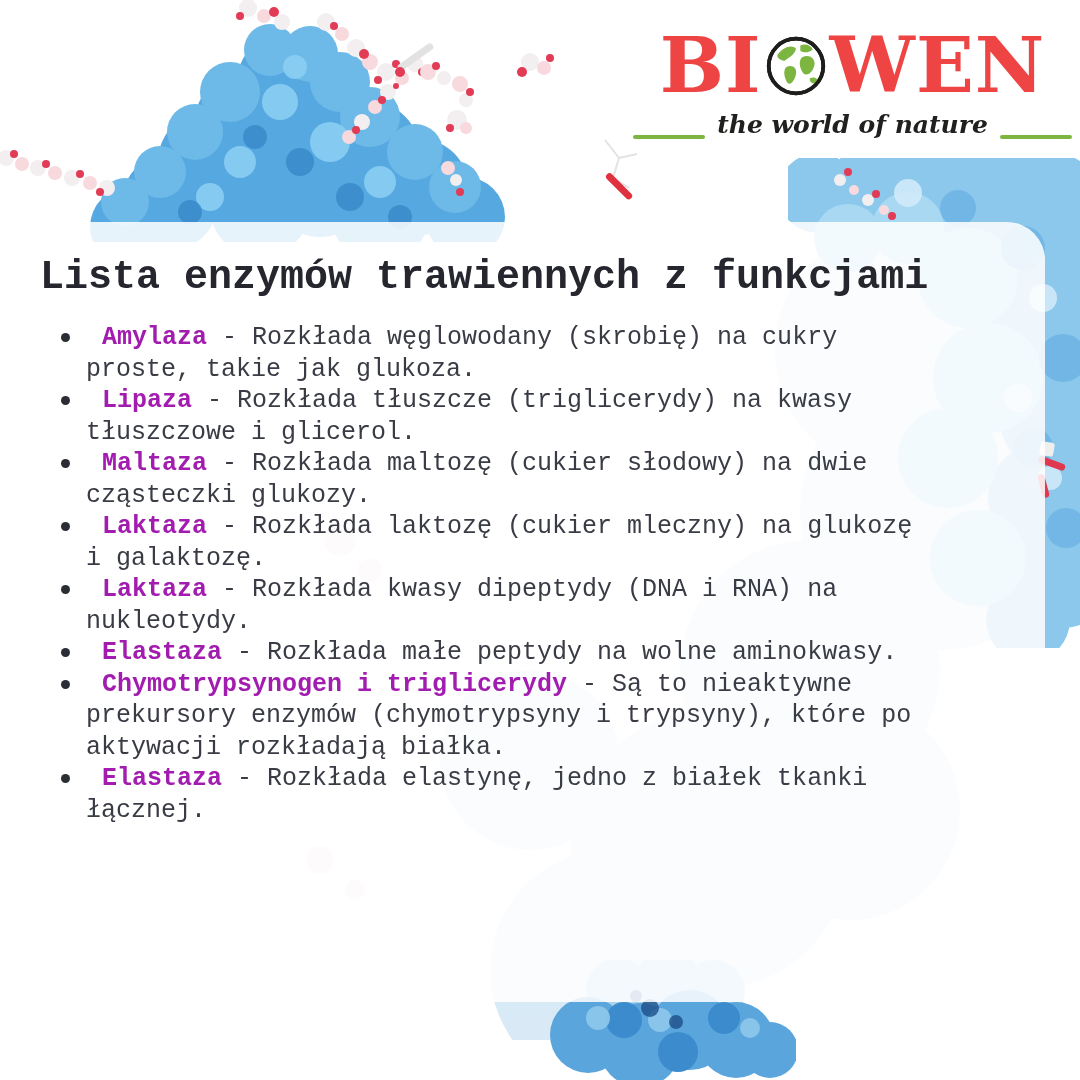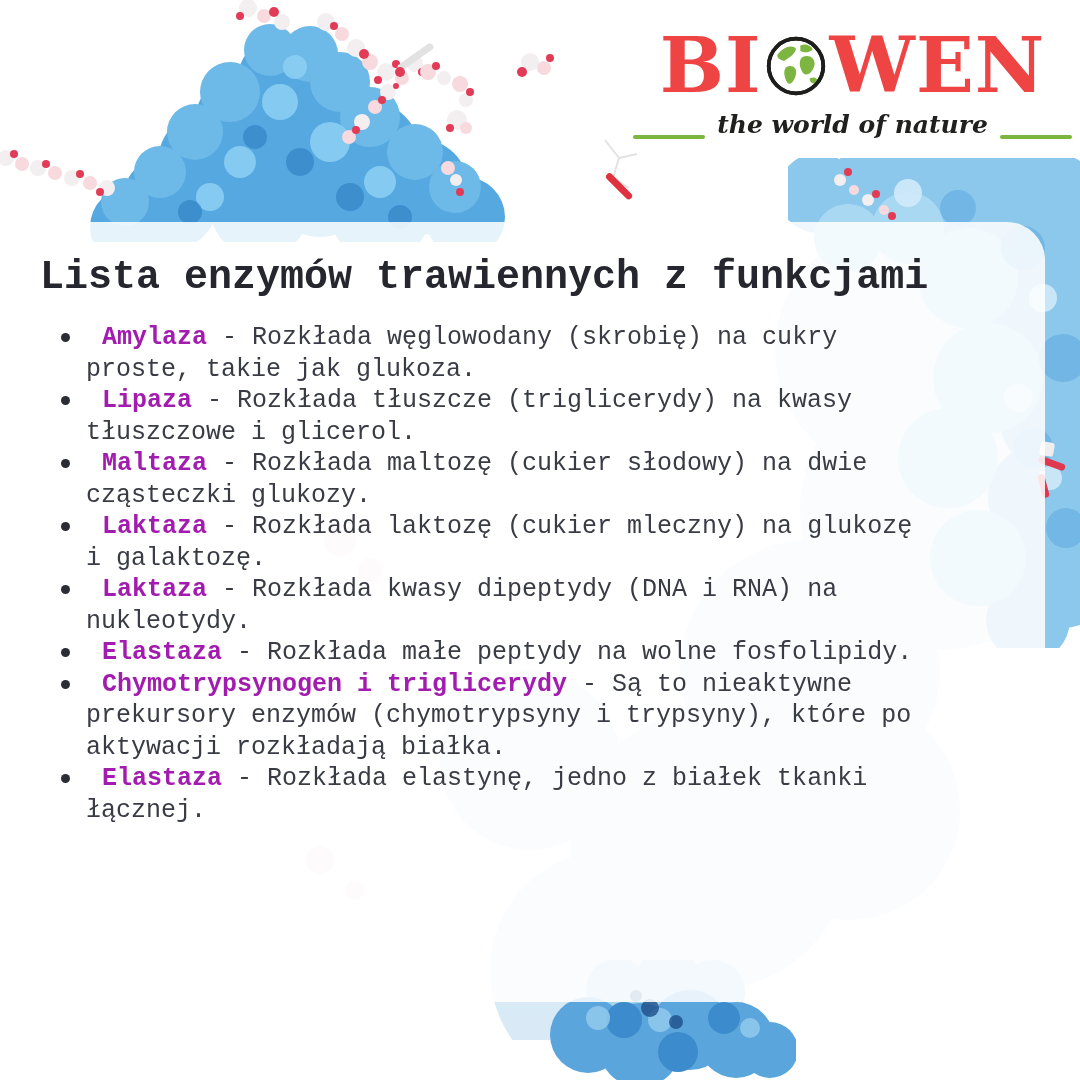--- a/index.html
+++ b/index.html
@@ -312,20 +312,20 @@
 
   <div class="card">
     <div class="card-inner">
       <h1 class="title">Lista enzymów trawiennych z funkcjami</h1>
       <ul class="enzyme-list">
         <li><strong class="enzyme-name">Amylaza</strong><span> - Rozkłada węglowodany (skrobię) na cukry proste, takie jak glukoza.</span></li>
         <li><strong class="enzyme-name">Lipaza</strong><span> - Rozkłada tłuszcze (triglicerydy) na kwasy tłuszczowe i glicerol.</span></li>
         <li><strong class="enzyme-name">Maltaza</strong><span> - Rozkłada maltozę (cukier słodowy) na dwie cząsteczki glukozy.</span></li>
         <li><strong class="enzyme-name">Laktaza</strong><span> - Rozkłada laktozę (cukier mleczny) na glukozę i galaktozę.</span></li>
         <li><strong class="enzyme-name">Laktaza</strong><span> - Rozkłada kwasy dipeptydy (DNA i RNA) na nukleotydy.</span></li>
-        <li><strong class="enzyme-name">Elastaza</strong><span> - Rozkłada małe peptydy na wolne fosfolipidy.</span></li>
+        <li><strong class="enzyme-name">Elastaza</strong><span> - Rozkłada małe peptydy na wolne aminokwasy.</span></li>
         <li><strong class="enzyme-name">Chymotrypsynogen i triglicerydy</strong><span> - Są to nieaktywne prekursory enzymów (chymotrypsyny i trypsyny), które po aktywacji rozkładają białka.</span></li>
         <li><strong class="enzyme-name">Elastaza</strong><span> - Rozkłada elastynę, jedno z białek tkanki łącznej.</span></li>
       </ul>
     </div>
   </div>
 
 </div>
 
 </body></html>

